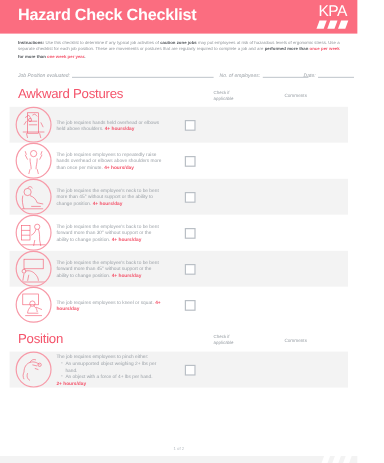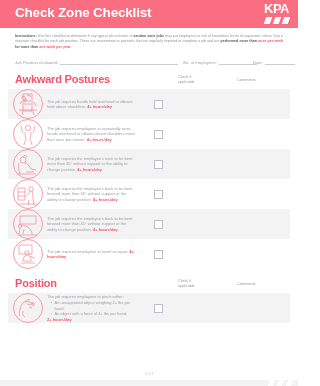--- a/index.html
+++ b/index.html
@@ -3,21 +3,21 @@
 <meta charset="utf-8">
 <style>
   html,body{margin:0;padding:0;background:#fff;}
   body{width:298px;height:386px;overflow:hidden;font-family:"Liberation Sans",sans-serif;-webkit-font-smoothing:antialiased;}
   .page{position:relative;width:298px;height:386px;background:#ffffff;}
 
   
   .hdr{position:relative;height:28px;background:#fb6d80;}
   .hdr-title{position:absolute;left:15px;top:5px;font-size:13.5px;font-weight:bold;color:#ffffff;letter-spacing:-0.2px;}
   .logo{position:absolute;right:9px;top:2px;width:50px;height:24px;}
-  .logo-text{font-size:13px;font-weight:bold;color:#ffffff;letter-spacing:-0.5px;text-align:right;line-height:13px;}
+  .logo-text{font-size:13px;font-weight:normal;color:#ffffff;letter-spacing:-0.5px;text-align:right;line-height:13px;}
   .logo-bars{position:absolute;right:0;top:15px;width:34px;height:7px;}
   .logo-bars i{position:absolute;top:0;width:6px;height:7px;background:#ffffff;transform:skewX(-20deg);}
   .logo-bars i:nth-child(1){right:0;}
   .logo-bars i:nth-child(2){right:9px;}
   .logo-bars i:nth-child(3){right:18px;}
 
   
   .instr{position:relative;margin:6px 15px 0 15px;font-size:3.6px;line-height:5.4px;color:#8f9499;text-align:justify;}
   .instr b{color:#55595e;font-weight:bold;}
   .instr .rd{color:#f4546b;font-weight:bold;}
@@ -26,21 +26,21 @@
   .fields{position:relative;margin:8px 15px 0 15px;height:10px;font-size:4.2px;color:#9aa0a6;font-style:italic;}
   .fld{position:absolute;top:0;white-space:nowrap;}
   .fld .lbl{display:inline-block;vertical-align:bottom;}
   .fld .line{display:inline-block;vertical-align:bottom;border-bottom:0.5px solid #c9ced3;height:6px;margin-left:2px;}
   .f1{left:0;} .f1 .line{width:118px;}
   .f2{left:168px;} .f2 .line{width:38px;}
   .f3{left:238px;} .f3 .line{width:30px;}
 
   
   .sec-head{position:relative;margin:5px 15px 3px 15px;height:13px;}
-  .sec-title{position:absolute;left:0;top:0;font-size:11px;font-weight:bold;color:#f4546b;letter-spacing:-0.2px;}
+  .sec-title{position:absolute;left:0;top:0;font-size:11px;font-weight:normal;color:#f4546b;letter-spacing:-0.2px;}
   .col-check{position:absolute;left:163px;top:2px;font-size:3.7px;line-height:4.6px;color:#9aa0a6;width:36px;}
   .col-comments{position:absolute;left:222px;top:4px;font-size:3.9px;color:#9aa0a6;}
 
   
   .rows{margin:0 8px 0 8px;}
   .row{position:relative;display:flex;align-items:center;min-height:26px;background:#ffffff;}
   .row.alt{background:#f3f3f3;}
   .ico{flex:0 0 auto;width:28px;height:28px;margin-left:5px;margin-right:4px;border-radius:50%;border:0.7px solid #f79aa8;position:relative;overflow:hidden;background:transparent;}
   .ico svg{position:absolute;left:0;top:0;width:28px;height:28px;}
   .rtxt{flex:1 1 auto;font-size:4px;line-height:5.6px;color:#9ba1a7;padding-right:4px;max-width:110px;}
@@ -62,21 +62,21 @@
   .botband i:nth-child(1){right:6px;}
   .botband i:nth-child(2){right:15px;}
   .botband i:nth-child(3){right:24px;}
 </style>
 </head>
 <body>
 
 <div class="page">
 
   <div class="hdr">
-    <div class="hdr-title">Check Zone Checklist</div>
+    <div class="hdr-title">Hazard Check Checklist</div>
     <div class="logo">
       <div class="logo-text">KPA</div>
       <div class="logo-bars">
           <i></i>
           <i></i>
           <i></i>
         </div>
     </div>
   </div>
 

